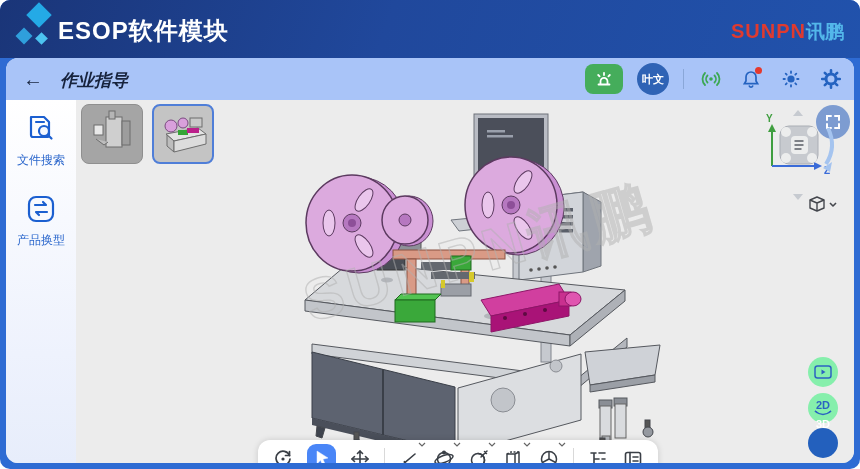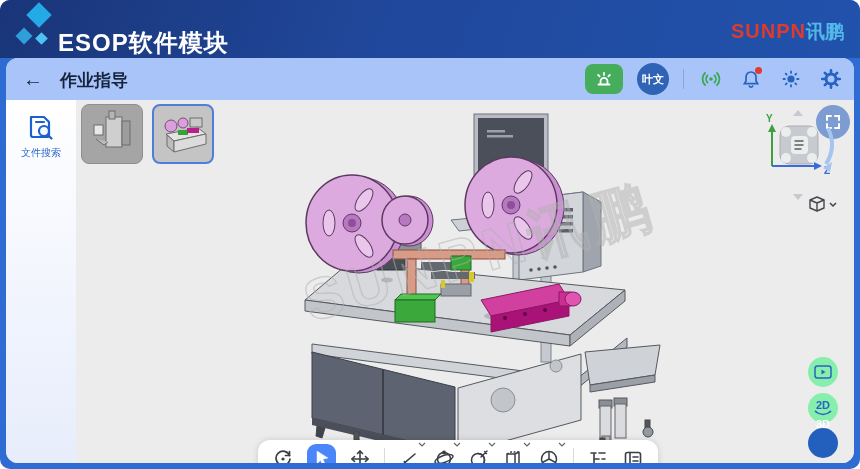--- a/index.html
+++ b/index.html
@@ -6,47 +6,47 @@
   .app{position:relative;width:860px;height:469px;border-radius:10px;overflow:hidden;
        background:#2e6bd3;font-family:"Liberation Sans",sans-serif;
        -webkit-font-smoothing:antialiased;}
   
   .header{position:absolute;top:0;left:0;right:0;height:58px;
           background:linear-gradient(110deg,#1a3578 0%,#20489c 45%,#2152ac 100%);}
   .logo{position:absolute;left:10px;top:2px;width:50px;height:54px;}
   .d1{position:absolute;left:20px;top:4px;width:18px;height:18px;background:#24aae6;transform:rotate(45deg);}
   .d2{position:absolute;left:8px;top:28px;width:12px;height:12px;background:#2f9fdc;transform:rotate(45deg);}
   .d3{position:absolute;left:27px;top:32px;width:9px;height:9px;background:#4cc3f0;transform:rotate(45deg);}
-  .app-title{position:absolute;left:58px;top:15px;color:#fff;font-size:24px;font-weight:bold;letter-spacing:1px;margin-top:12px;}
+  .app-title{position:absolute;left:58px;top:15px;color:#fff;font-size:24px;font-weight:bold;letter-spacing:1px;}
   .brand{position:absolute;right:16px;top:19px;font-size:20px;font-weight:bold;white-space:nowrap;}
   .brand .p1{color:#e03a2f;letter-spacing:1px;}
   .brand .p2{color:#53b7ea;font-size:19px;}
   
   .content{position:absolute;top:58px;left:6px;right:6px;bottom:6px;border-radius:12px;
            overflow:hidden;background:#ececec;}
   
   .subbar{position:absolute;top:0;left:0;right:0;height:42px;background:#a9c4f8;}
   .back-btn{position:absolute;left:14px;top:8px;width:26px;height:26px;font-size:20px;
             color:#17233d;display:flex;align-items:center;justify-content:center;cursor:pointer;}
-  .page-title{position:absolute;left:54px;top:11px;font-size:17px;font-weight:bold;color:#17233d;}
+  .page-title{position:absolute;left:54px;top:11px;font-size:17px;font-weight:bold;color:#17233d;font-style:italic;}
   .subbar-right{position:absolute;right:10px;top:0;height:42px;display:flex;align-items:center;gap:14px;}
   .alarm-btn{width:38px;height:30px;background:#45ad5b;border-radius:8px;display:flex;
              align-items:center;justify-content:center;}
   .user-chip{width:32px;height:32px;border-radius:50%;background:#2f63b5;color:#fff;font-size:11px;
              display:flex;align-items:center;justify-content:center;font-weight:bold;}
   .vdiv{width:1px;height:20px;background:#8aa7d8;}
   .icon-btn{width:26px;height:26px;display:flex;align-items:center;justify-content:center;position:relative;}
   .red-dot{position:absolute;top:1px;right:2px;width:7px;height:7px;border-radius:50%;background:#e4392e;}
   
   .sidebar{position:absolute;top:42px;left:0;width:70px;bottom:0;
            background:linear-gradient(180deg,#ffffff 0%,#eef2fd 70%,#e7edfb 100%);
            display:flex;flex-direction:column;align-items:center;padding-top:12px;box-sizing:border-box;}
   .side-item{display:flex;flex-direction:column;align-items:center;margin-bottom:23px;cursor:pointer;}
   .side-item svg{display:block;}
-  .side-label{font-size:10px;color:#2a66cc;white-space:nowrap;}
+  .side-label{margin-top:6px;font-size:12px;color:#2a66cc;white-space:nowrap;}
   
   .canvas{position:absolute;top:42px;left:70px;right:0;bottom:0;background:#ececec;overflow:hidden;}
   .thumb{position:absolute;top:4px;width:62px;height:60px;border-radius:8px;background:#a5a5a5;
          border:1px solid #8f8f8f;box-sizing:border-box;overflow:hidden;}
   .thumb.sel{left:76px;background:#c4c4c4;border:2px solid #4f7ed8;}
   .thumb.t1{left:5px;}
   .fullscreen-btn{position:absolute;left:740px;top:5px;width:34px;height:34px;border-radius:50%;
                   background:#7d9cd1;display:flex;align-items:center;justify-content:center;}
   .viewcube{position:absolute;left:684px;top:8px;width:92px;height:100px;}
   .cube-select{position:absolute;left:732px;top:94px;width:30px;height:20px;}
@@ -138,20 +138,28 @@
 
     <div class="sidebar">
       <div class="side-item">
         <svg width="34" height="34" viewBox="0 0 34 34" fill="none" stroke="#1b5fd0" stroke-width="2.2" stroke-linejoin="round" stroke-linecap="round">
           <path d="M8 5h13l5 5v13a2 2 0 0 1-2 2H10a2 2 0 0 1-2-2z" transform="translate(-1,0)"></path>
           <path d="M12 10h8"></path>
           <circle cx="20" cy="19" r="5" fill="#f3f7ff"></circle>
           <path d="M24 23l3.5 3.5"></path>
         </svg>
         <div class="side-label">文件搜索</div>
+      </div>
+      <div class="side-item">
+        <svg width="34" height="34" viewBox="0 0 34 34" fill="none" stroke="#1b5fd0" stroke-width="2.2" stroke-linejoin="round" stroke-linecap="round">
+          <rect x="5" y="5" width="24" height="24" rx="7"></rect>
+          <path d="M11 13h11l-3-3"></path>
+          <path d="M23 20H12l3 3"></path>
+        </svg>
+        <div class="side-label">产品换型</div>
       </div>
     </div>
 
     <div class="canvas">
 
       <div class="thumb t1">
         <svg width="60" height="58" viewBox="0 0 60 58">
           <rect x="24" y="12" width="16" height="30" fill="#cfcfcf" stroke="#6d6d6d"></rect>
           <rect x="40" y="16" width="8" height="24" fill="#9d9d9d" stroke="#6d6d6d"></rect>
           <rect x="27" y="6" width="6" height="8" fill="#b5b5b5" stroke="#6d6d6d"></rect>

